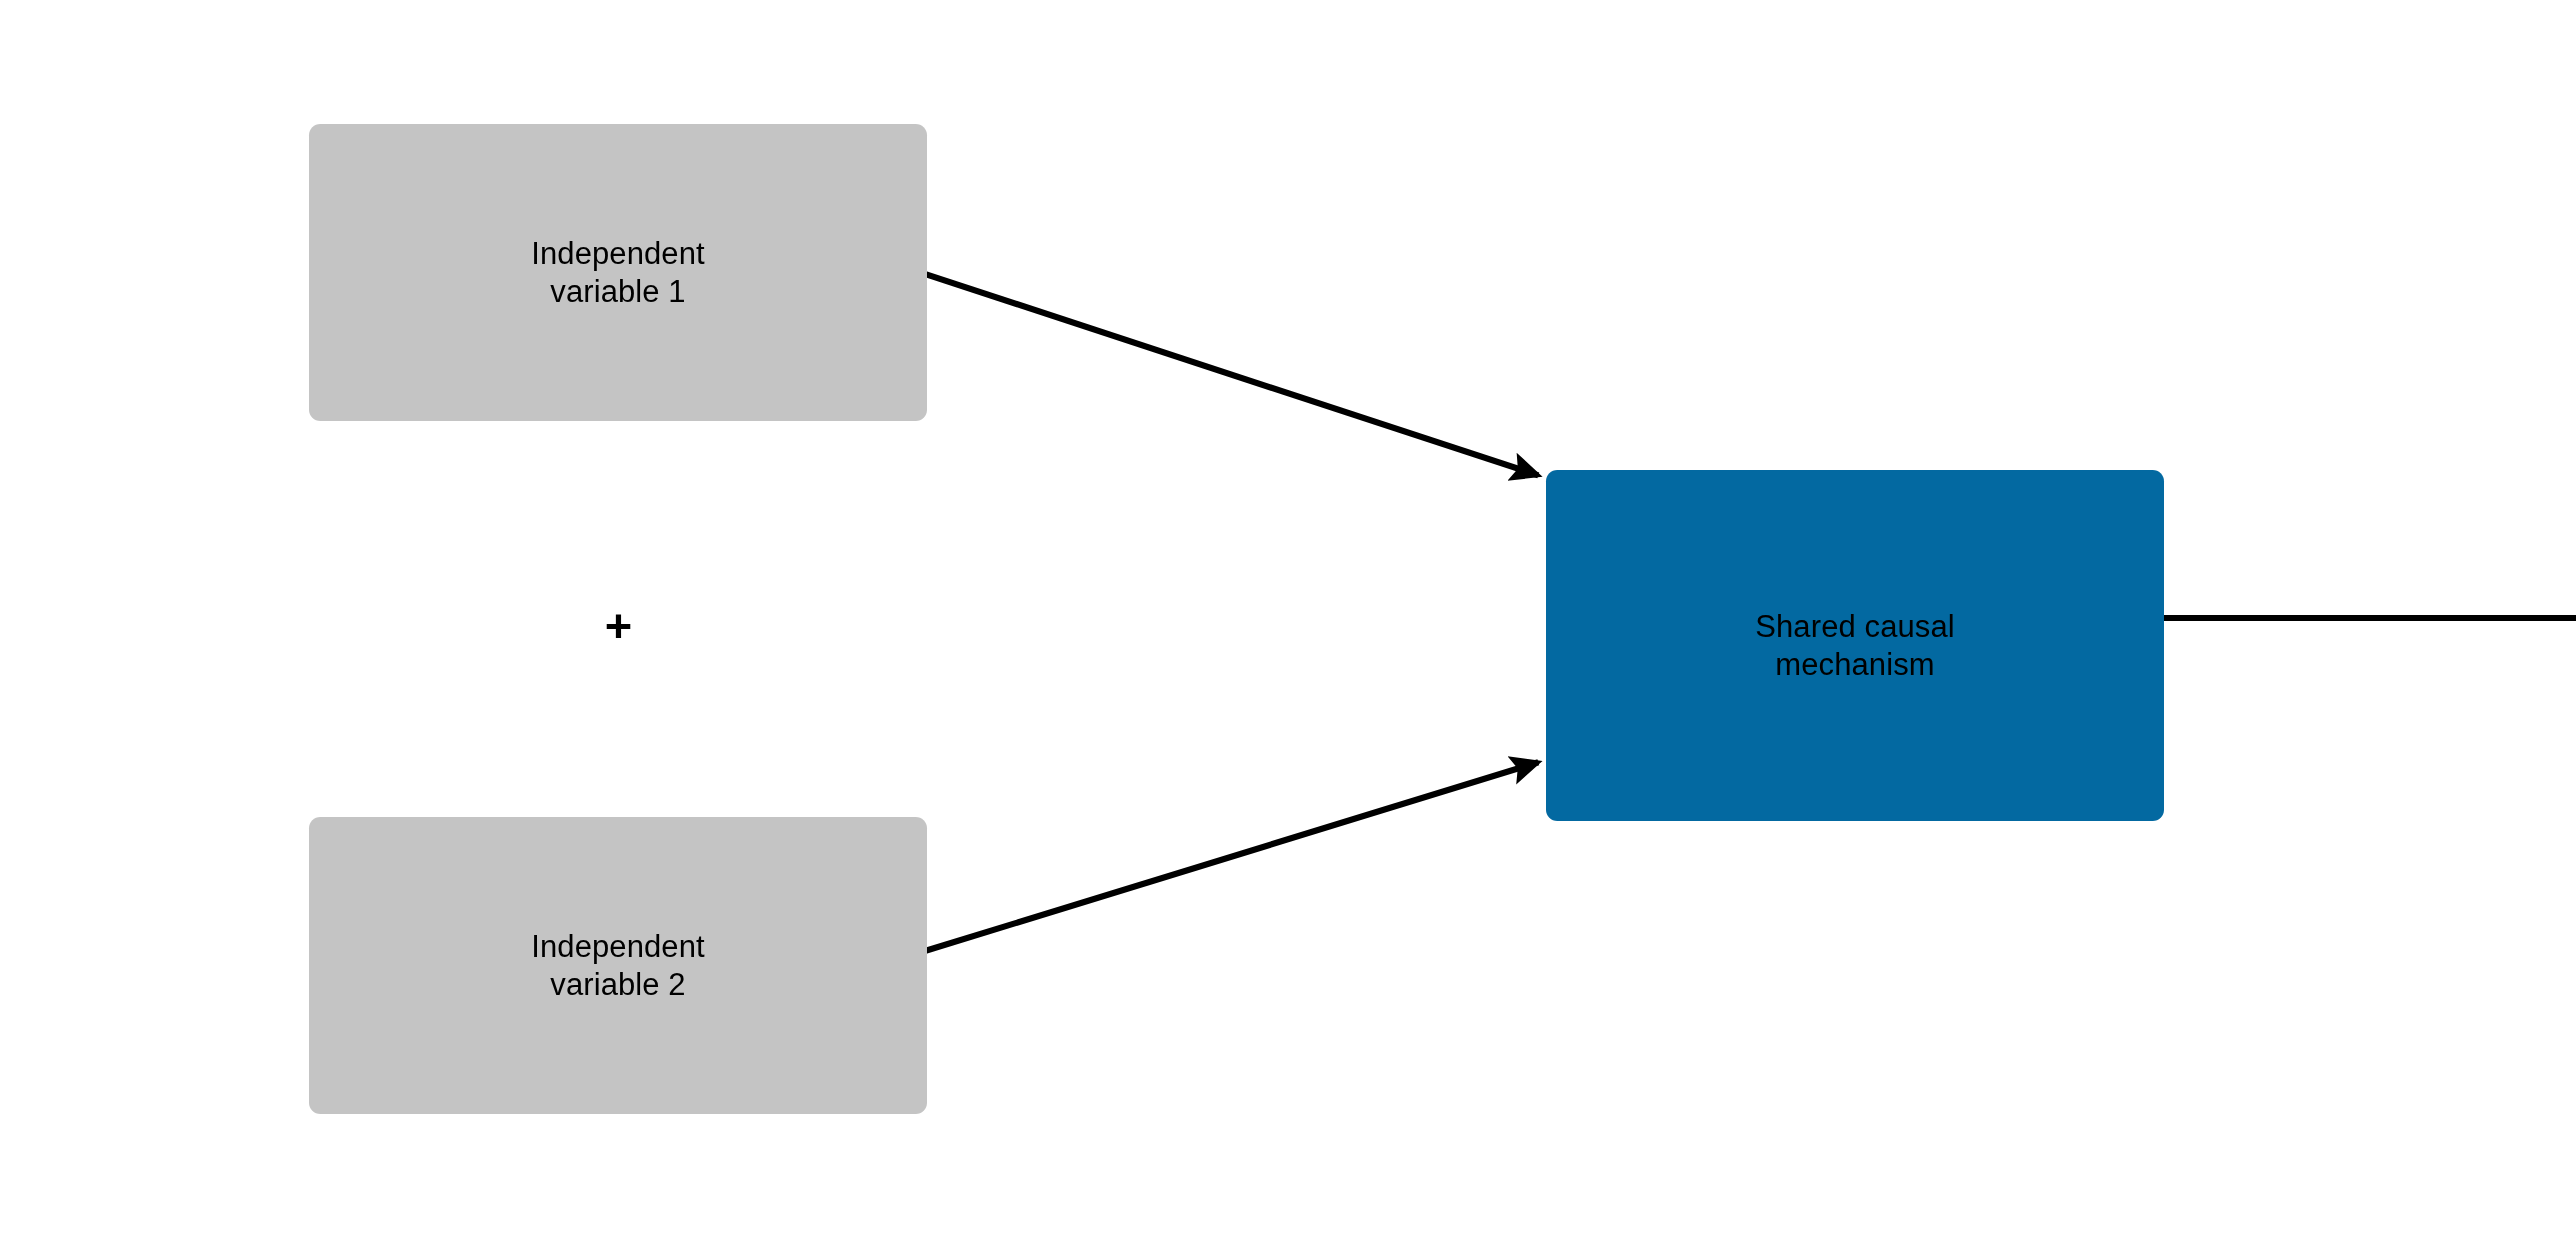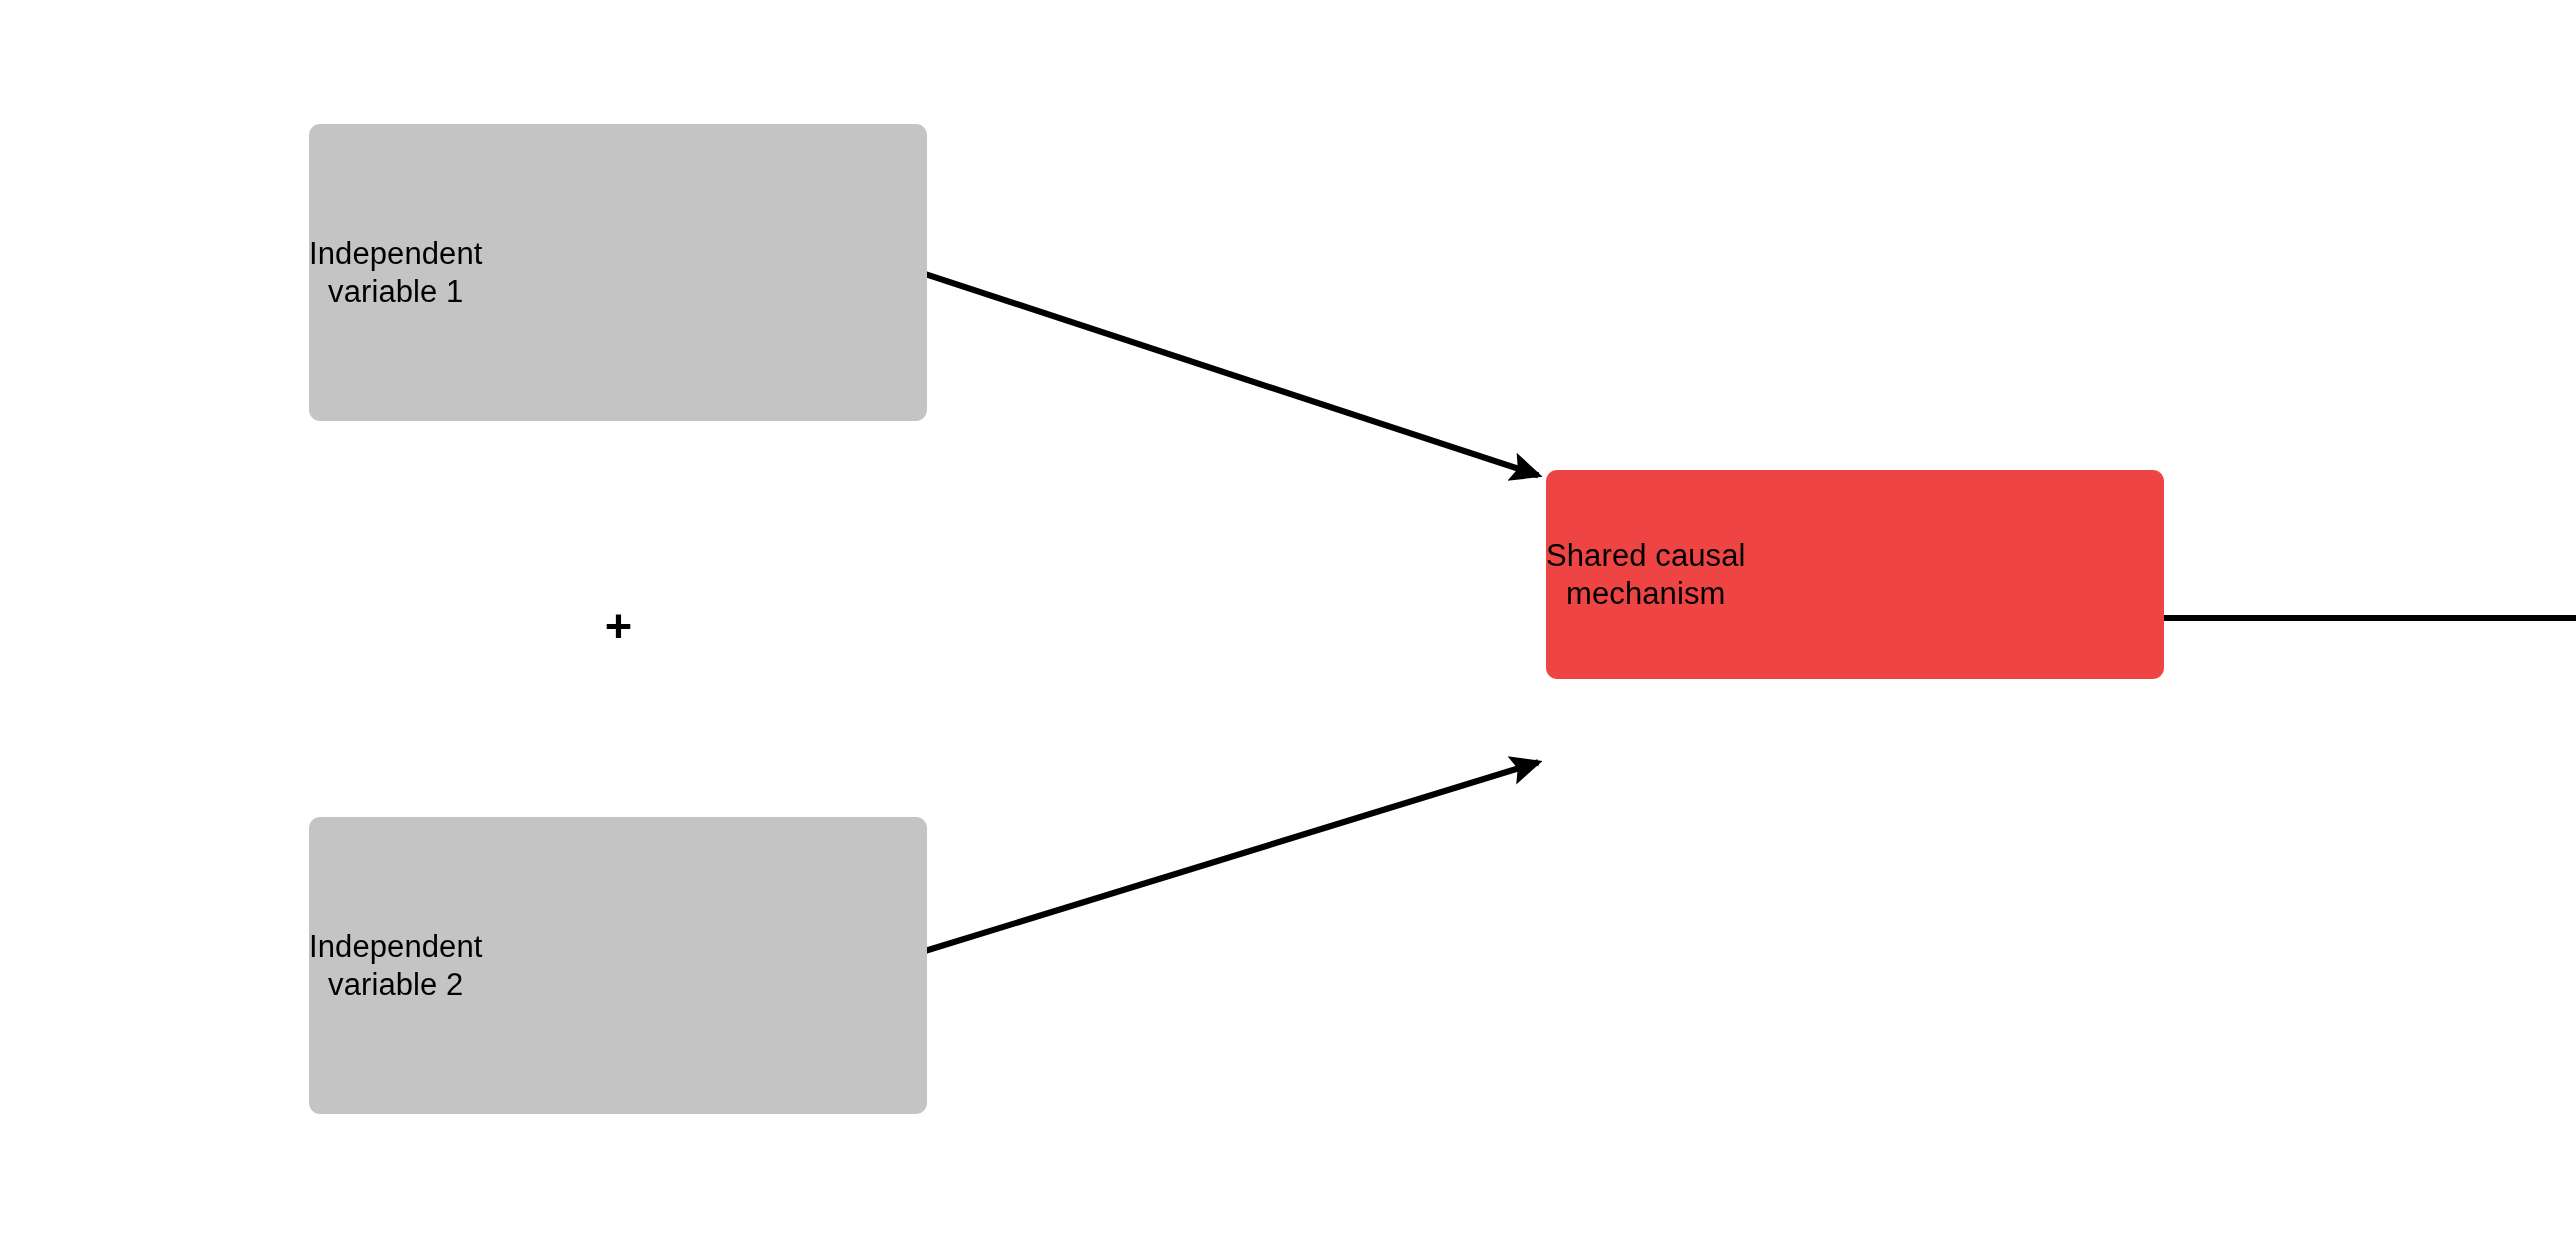--- a/index.html
+++ b/index.html
@@ -18,21 +18,21 @@
     width: 3709px;
     height: 1236px;
     background: #ffffff;
   }
   .node {
     position: absolute;
     box-sizing: border-box;
     border-radius: 11.3px;
     display: flex;
     align-items: center;
-    justify-content: flex-start;
+    justify-content: center;
     text-align: center;
     color: #000000;
     line-height: 1.22;
     font-size: 31px;
     font-weight: 400;
     letter-spacing: 0.1px;
     white-space: pre-line;
     user-select: none;
   }
   #node-iv1 {
@@ -88,21 +88,21 @@
   <div class="node" id="node-iv1" style="left: 309px; top: 124px; width: 618px; height: 297px; background: rgb(196, 196, 196); color: rgb(0, 0, 0);">
     <span>Independent
 variable 1</span>
   </div>
 
   <div class="node" id="node-iv2" style="left: 309px; top: 817px; width: 618px; height: 297px; background: rgb(196, 196, 196); color: rgb(0, 0, 0);">
     <span>Independent
 variable 2</span>
   </div>
 
-  <div class="node" id="node-mech" style="left: 1546px; top: 470px; width: 618px; height: 209px; background: #ef4444; color: rgb(0, 0, 0);">
+  <div class="node" id="node-mech" style="left: 1546px; top: 470px; width: 618px; height: 351px; background: #0369a1; color: rgb(0, 0, 0);">
     <span>Shared causal
 mechanism</span>
   </div>
 
   <div id="plus-operator" style="left: 567px; top: 574px; color: rgb(0, 0, 0);">
     <span>+</span>
   </div>
 
 </div>
 

